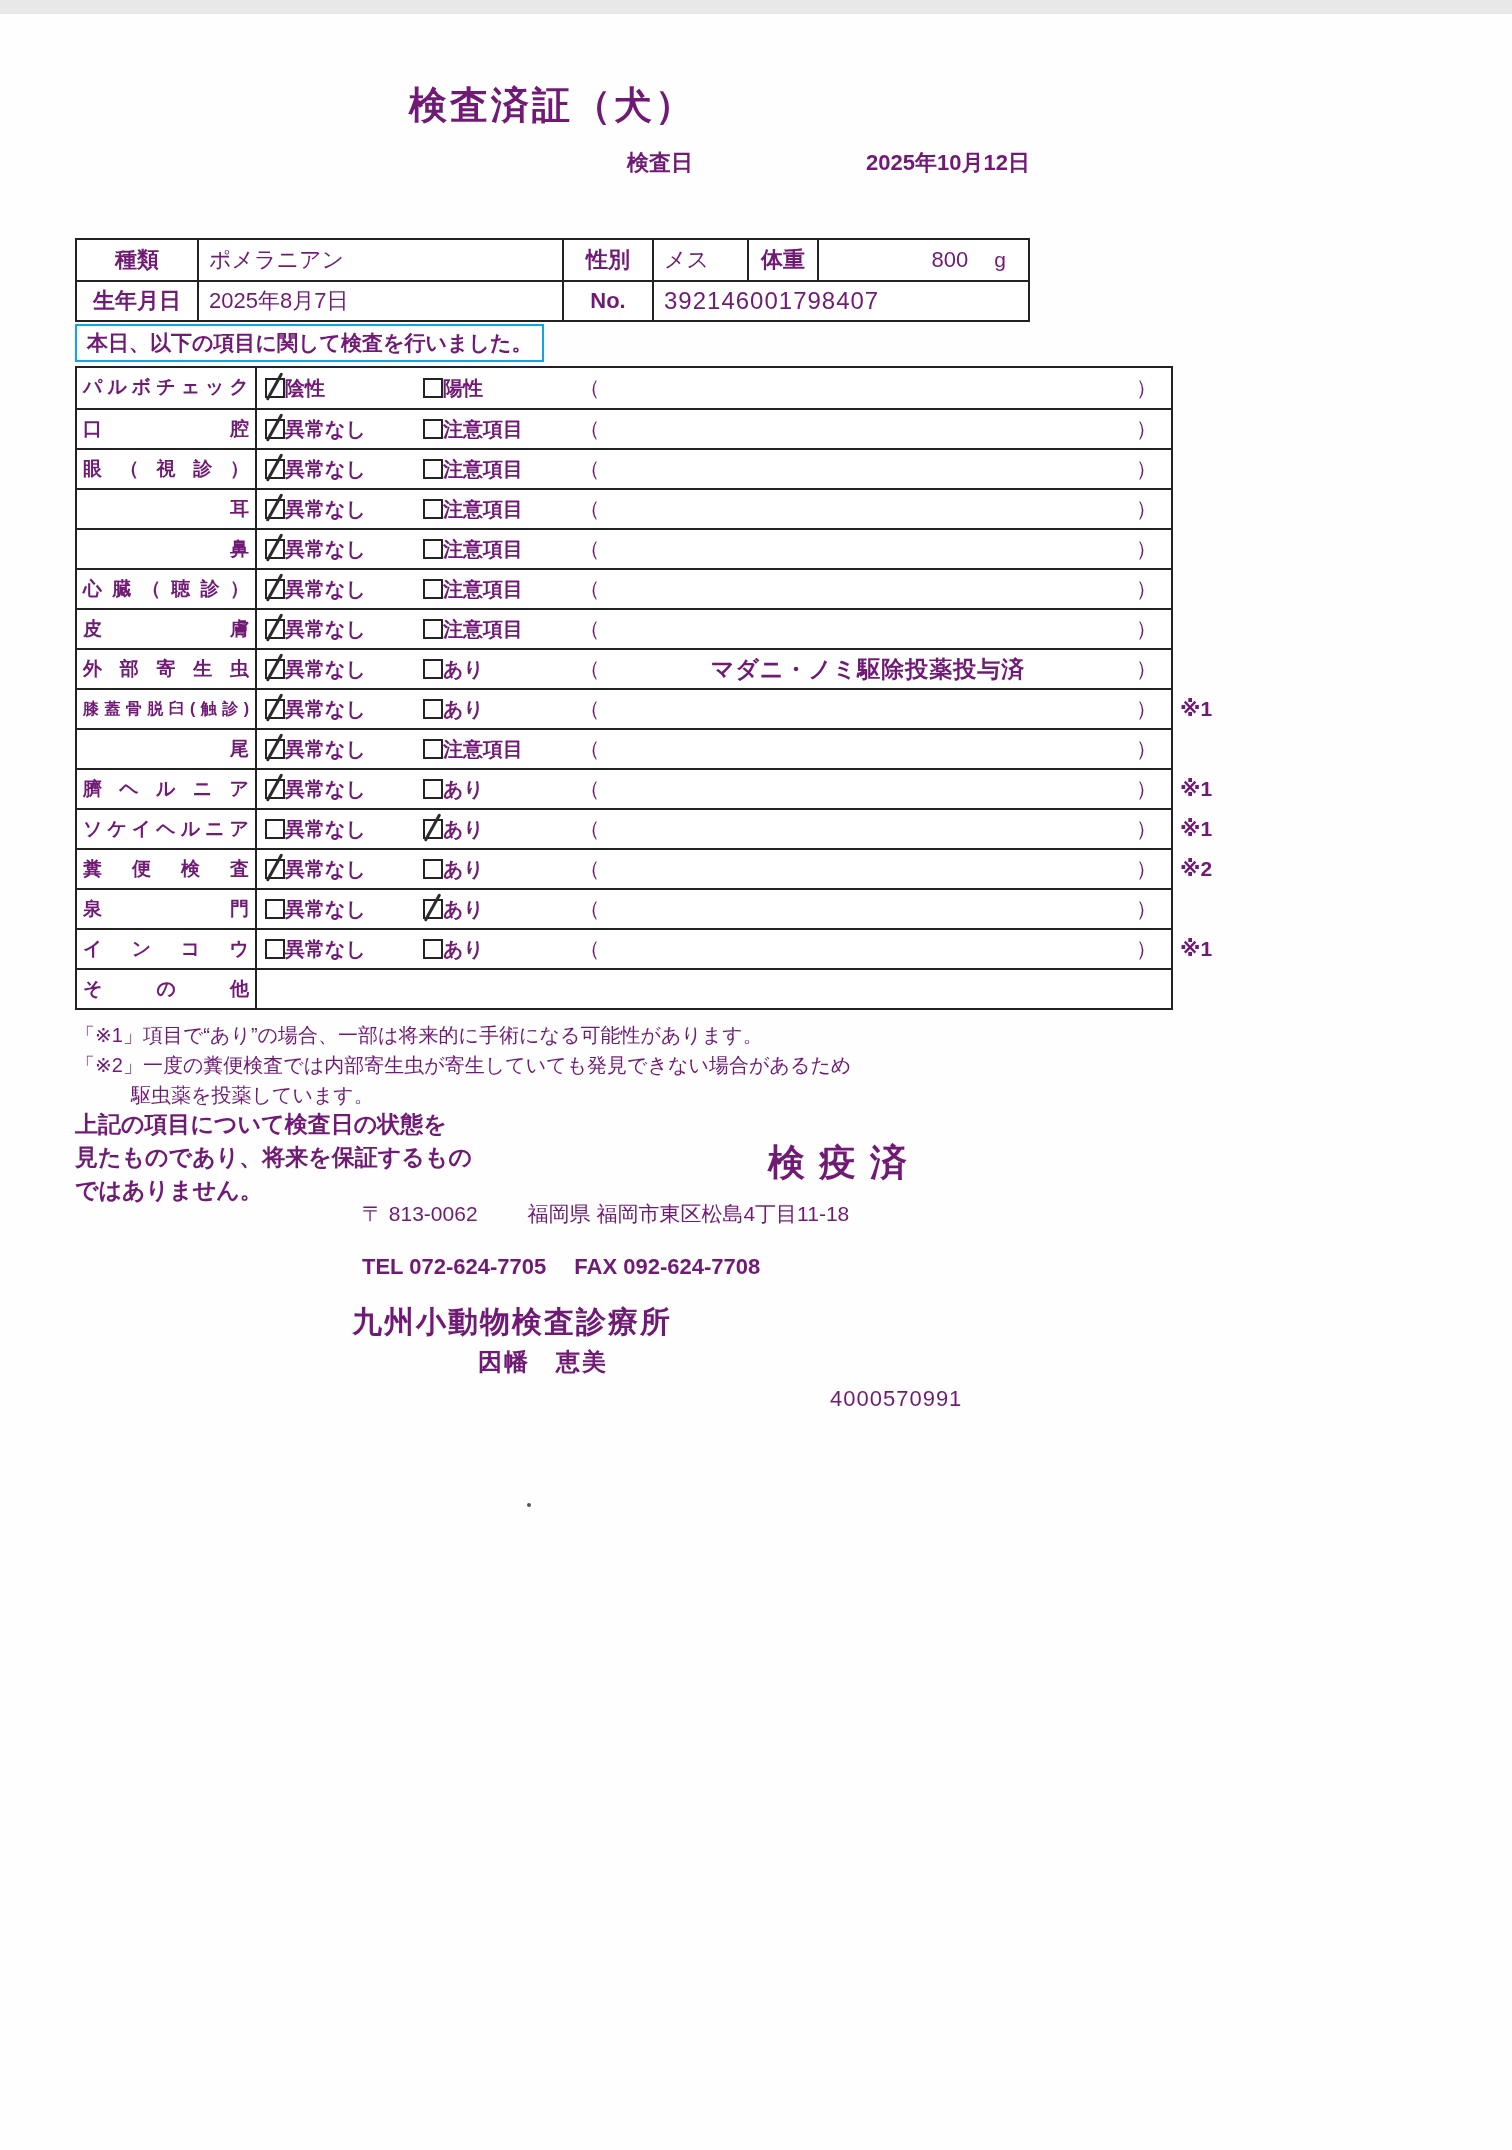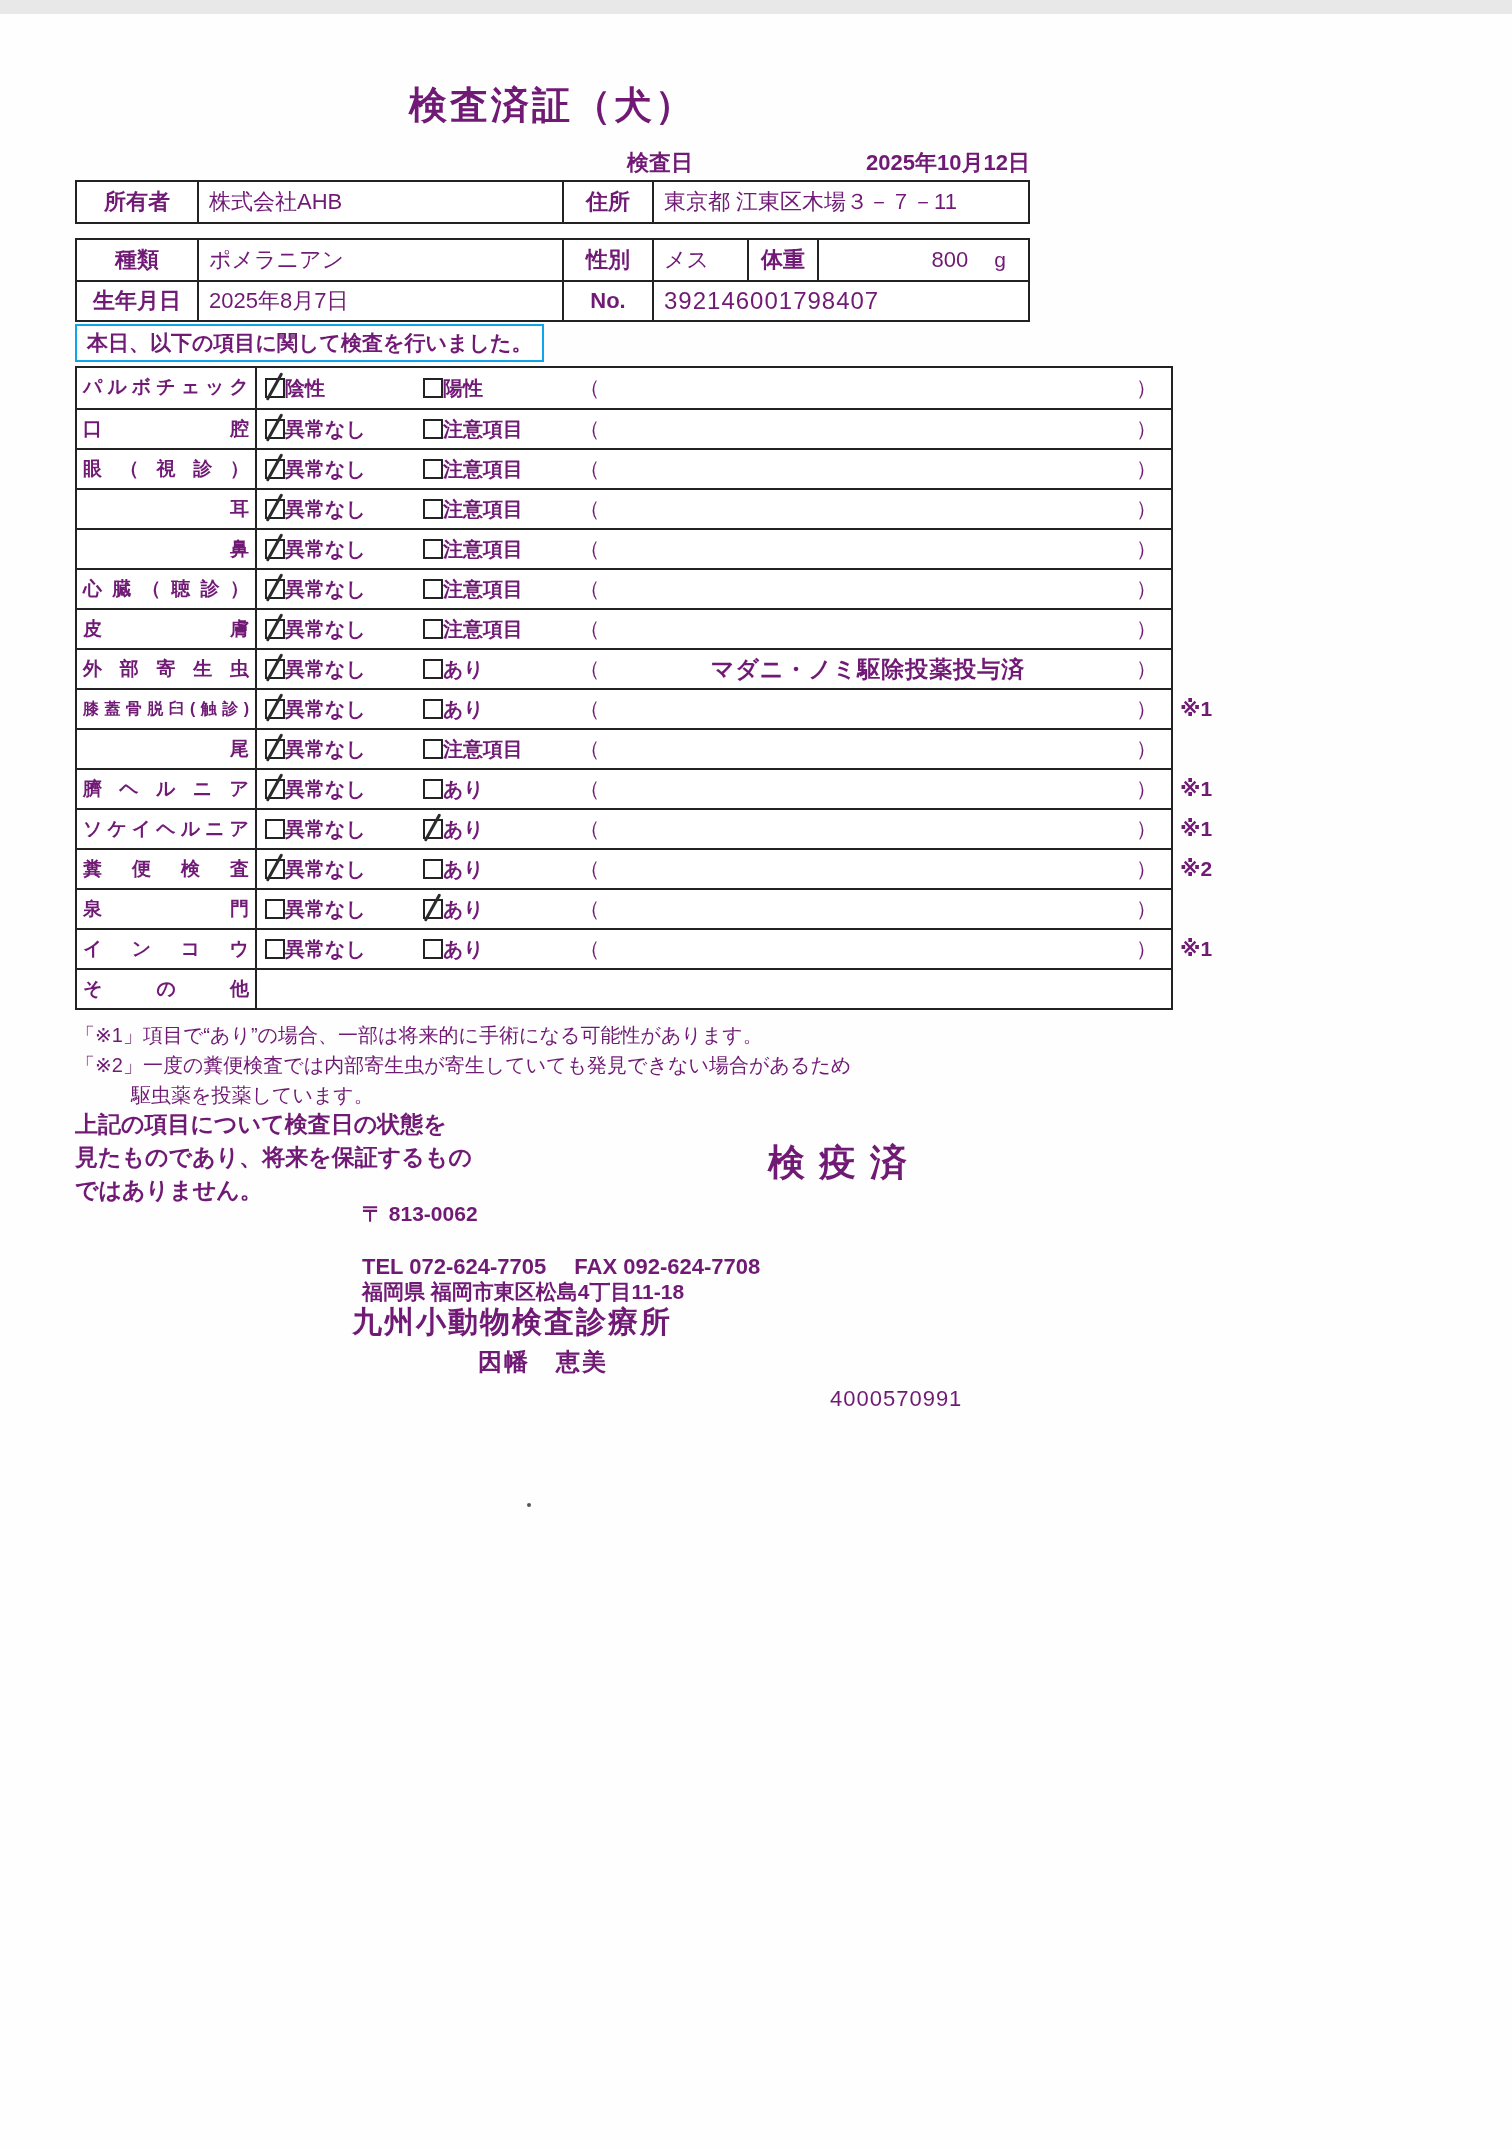--- a/index.html
+++ b/index.html
@@ -76,21 +76,21 @@
   .footnotes{left:75px;top:1006px;font-size:20px;font-weight:500;line-height:30px;}
   .footnotes .indent{margin-left:56px;}
 
   
   .disclaimer{left:75px;top:1094px;font-size:23px;font-weight:700;line-height:33px;}
 
   
   .stamp{left:768px;top:1124px;font-size:37px;font-weight:600;letter-spacing:14px;}
 
   
-  .addr-row{left:362px;top:1186px;display:flex;gap:50px;font-size:21px;font-weight:700;flex-direction:column;}
+  .addr-row{left:362px;top:1186px;display:flex;gap:50px;font-size:21px;font-weight:400;}
   .tel-row{left:362px;top:1240px;display:flex;gap:28px;font-size:22px;font-weight:600;}
   .clinic-name{left:352px;top:1288px;font-size:30px;font-weight:600;letter-spacing:2px;}
   .vet-name{left:478px;top:1332px;font-size:24px;font-weight:600;letter-spacing:2px;}
   .serial{left:830px;top:1372px;font-size:22px;font-weight:500;letter-spacing:1px;}
 
   
   .speck{left:527px;top:1489px;width:4px;height:4px;background:#555;border-radius:50%;}
   .scan-edge{left:0;top:2144px;width:100%;height:3px;background:#6a6a6a;opacity:.55;}
 </style>
 </head>
@@ -98,28 +98,20 @@
 
 <div class="page">
 
   <div class="abs title">検査済証（犬）</div>
 
   <div class="abs date-row">
     <span class="dlabel">検査日</span>
     <span class="dvalue">2025年10月12日</span>
   </div>
 
-  <div class="abs btable owner-tbl">
-    <div class="trow">
-      <div class="tcell lab w120">所有者</div>
-      <div class="tcell val w365">株式会社AHB</div>
-      <div class="tcell lab w90">住所</div>
-      <div class="tcell val wfill">東京都 江東区木場３－７－11</div>
-    </div>
-  </div>
 
   <div class="abs btable pet-tbl">
     <div class="trow">
       <div class="tcell lab w120">種類</div>
       <div class="tcell val w365">ポメラニアン</div>
       <div class="tcell lab w90">性別</div>
       <div class="tcell val w95">メス</div>
       <div class="tcell lab w70">体重</div>
       <div class="tcell val wfill weight-cell">
         <span>800</span>

